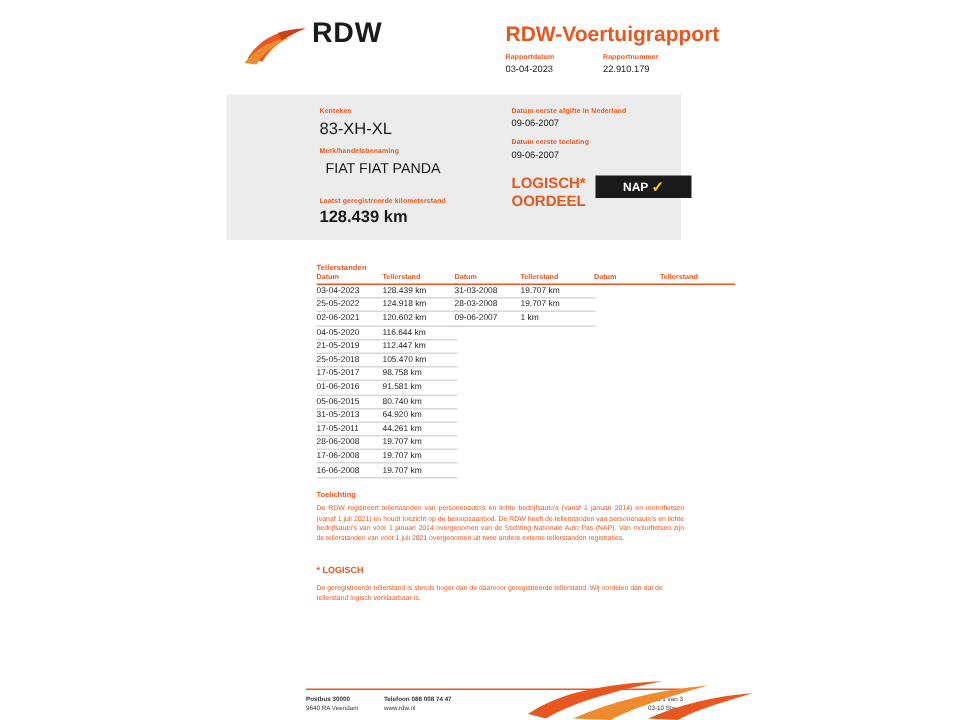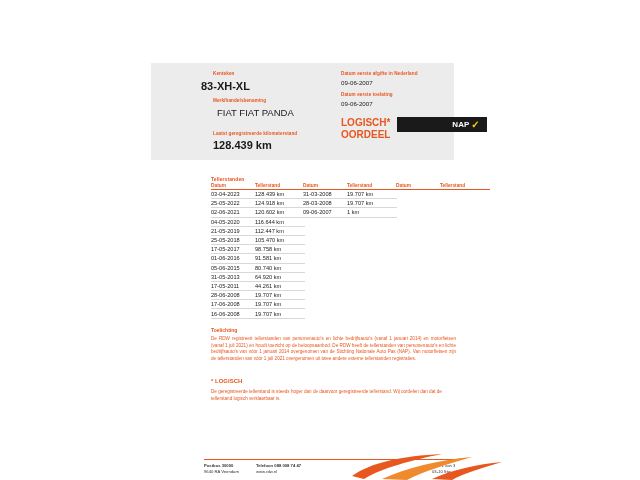--- a/index.html
+++ b/index.html
@@ -83,23 +83,23 @@
     color: #e8571f;
     letter-spacing: 0.1px;
   }
   .panel .val {
     position: absolute;
     font-size: 6.2px;
     color: #222;
   }
   .panel .plate {
     position: absolute;
-    left: 50px; top: 17px;
+    left: 62px; top: 17px;
     font-size: 11px;
-    font-weight: bold;
+    font-weight: normal;
     color: #1a1a1a;
     text-align: right;
   }
   .panel .model {
     position: absolute;
     left: 66px; top: 44px;
     font-size: 9.5px;
     color: #1a1a1a;
   }
   .panel .km {
@@ -113,30 +113,29 @@
     position: absolute;
     left: 190px; top: 54px;
     font-size: 10px;
     font-weight: bold;
     color: #e8571f;
     line-height: 12px;
   }
   .nap-badge {
     position: absolute;
     left: 246px; top: 54px;
-    width: 42px; height: 15px;
+    width: 64px; height: 15px;
     background: #1a1a1a;
     color: #ffffff;
     font-size: 8px;
     font-weight: bold;
     display: flex;
     align-items: center;
     justify-content: center;
     gap: 2px;
-    padding-left: 48px;
   }
   .nap-badge .check { color: #ffd400; font-size: 10px; }
 
   
   .section-title {
     position: absolute;
     font-size: 5px;
     font-weight: bold;
     color: #e8571f;
     letter-spacing: 0.1px;
@@ -221,20 +220,41 @@
     left: 352px; top: 452px;
     width: 150px; height: 28px;
     overflow: hidden;
   }
 </style>
 </head>
 <body>
 
 <div class="page">
 
+  <div class="header">
+    <div class="logo-mark">
+      <svg width="42" height="26" viewBox="0 0 42 26">
+        <path d="M2 21 C10 8 22 2 40 1 C28 6 18 13 12 23 Z" fill="#e8571f"></path>
+        <path d="M0 24 C8 14 18 9 30 7 C20 12 12 18 8 25 Z" fill="#f08a2e"></path>
+        <path d="M22 4 C28 2 34 1 41 1 C35 3 29 6 25 9 Z" fill="#c8441a"></path>
+      </svg>
+    </div>
+    <div class="logo-word">RDW</div>
+    <div class="doc-title">RDW-Voertuigrapport</div>
+    <div class="meta-row">
+      <div class="meta-block">
+        <div class="meta-label">Rapportdatum</div>
+        <div class="meta-value">03-04-2023</div>
+      </div>
+      <div class="meta-block">
+        <div class="meta-label">Rapportnummer</div>
+        <div class="meta-value">22.910.179</div>
+      </div>
+    </div>
+  </div>
 
   <div class="panel">
     <div class="lbl" style="left:62px; top:8px;">Kenteken</div>
     <div class="plate">83-XH-XL</div>
     <div class="lbl" style="left:62px; top:35px;">Merk/handelsbenaming</div>
     <div class="model">FIAT FIAT PANDA</div>
     <div class="lbl" style="left:62px; top:68px;">Laatst geregistreerde kilometerstand</div>
     <div class="km">128.439 km</div>
 
     <div class="lbl" style="left:190px; top:8px;">Datum eerste afgifte in Nederland</div>

